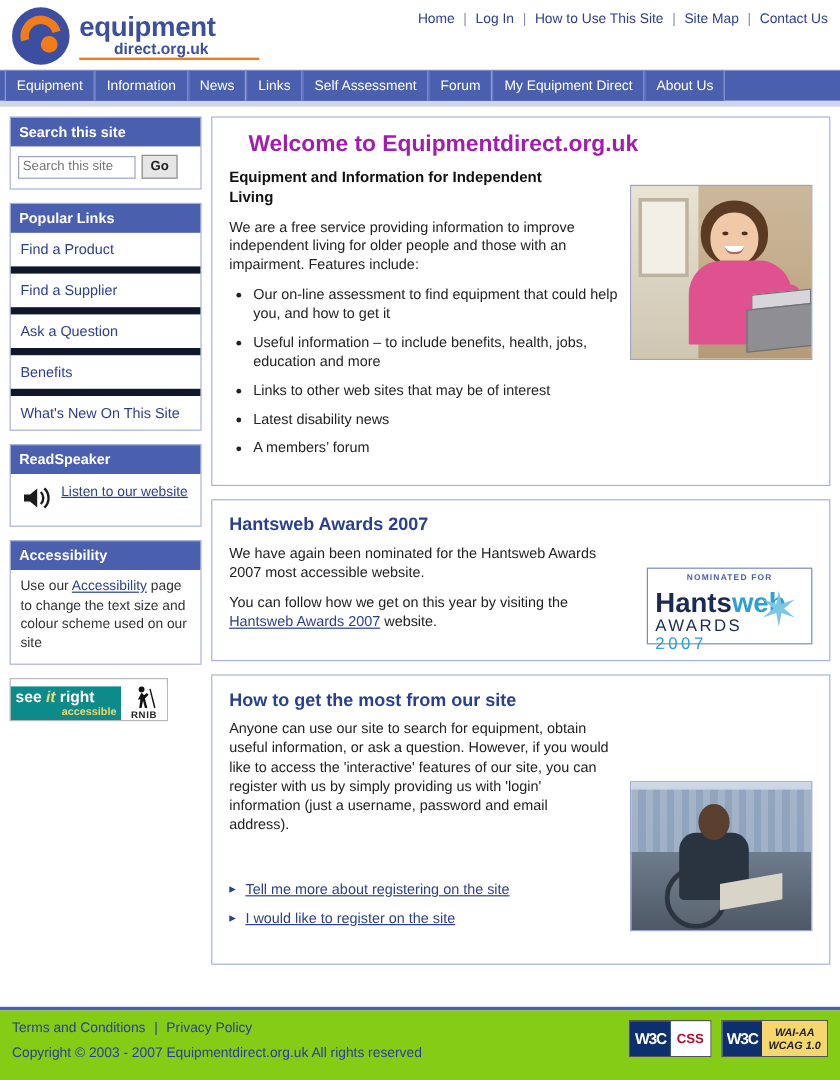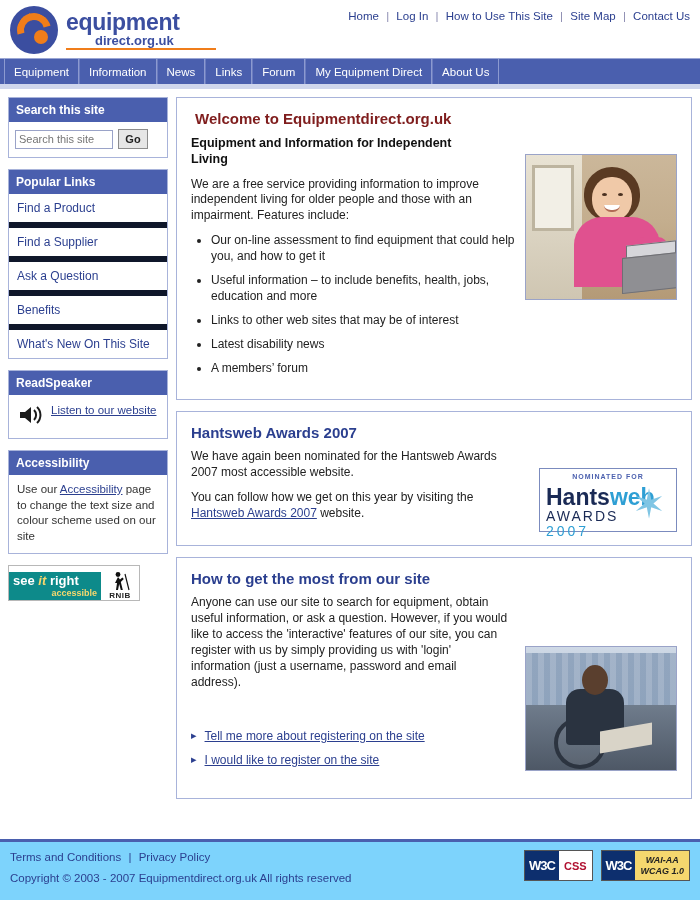--- a/index.html
+++ b/index.html
@@ -265,23 +265,23 @@
 
   
   .card {
     border: 1px solid #a8b3da;
     background: #ffffff;
     padding: 12px 14px 14px 14px;
     margin-bottom: 11px;
     position: relative;
   }
   .card h1 {
-    margin: 0 0 8px 4px;
-    font-size: 15px;
-    color: #7f1d1d;
+    margin: 0 0 8px 16px;
+    font-size: 19px;
+    color: #a21caf;
     font-weight: bold;
   }
   .card h2 {
     margin: 0 0 8px 0;
     font-size: 15px;
     color: #2b3f8f;
     font-weight: bold;
   }
   .card h3 {
     margin: 0 0 9px 0;
@@ -473,21 +473,21 @@
     height: 3px;
     background: #4a5fae;
     margin: 0 0 0 0;
   }
   .footer {
     position: relative;
     height: 58px;
     padding: 9px 4px 0 10px;
     font-size: 11.5px;
     color: #2b3f8f;
-    background: #7dd3fc;
+    background: #84cc16;
   }
   .footer a { color: #2b3f8f; text-decoration: none; }
   .footer .line2 { margin-top: 9px; color: #2b3f8f; }
   .w3c-badges {
     position: absolute;
     right: 10px; top: 8px;
     display: flex;
     gap: 8px;
   }
   .badge {
@@ -554,20 +554,21 @@
       <span class="sep">|</span>
       <a href="#">Contact Us</a>
     </div>
   </div>
 
   <div class="navbar">
     <div class="navitem">Equipment</div>
     <div class="navitem">Information</div>
     <div class="navitem">News</div>
     <div class="navitem">Links</div>
+    <div class="navitem">Self Assessment</div>
     <div class="navitem">Forum</div>
     <div class="navitem">My Equipment Direct</div>
     <div class="navitem">About Us</div>
   </div>
   <div class="navbar-bottom"></div>
 
   <div class="page-body">
 
     <div class="sidebar">
 

